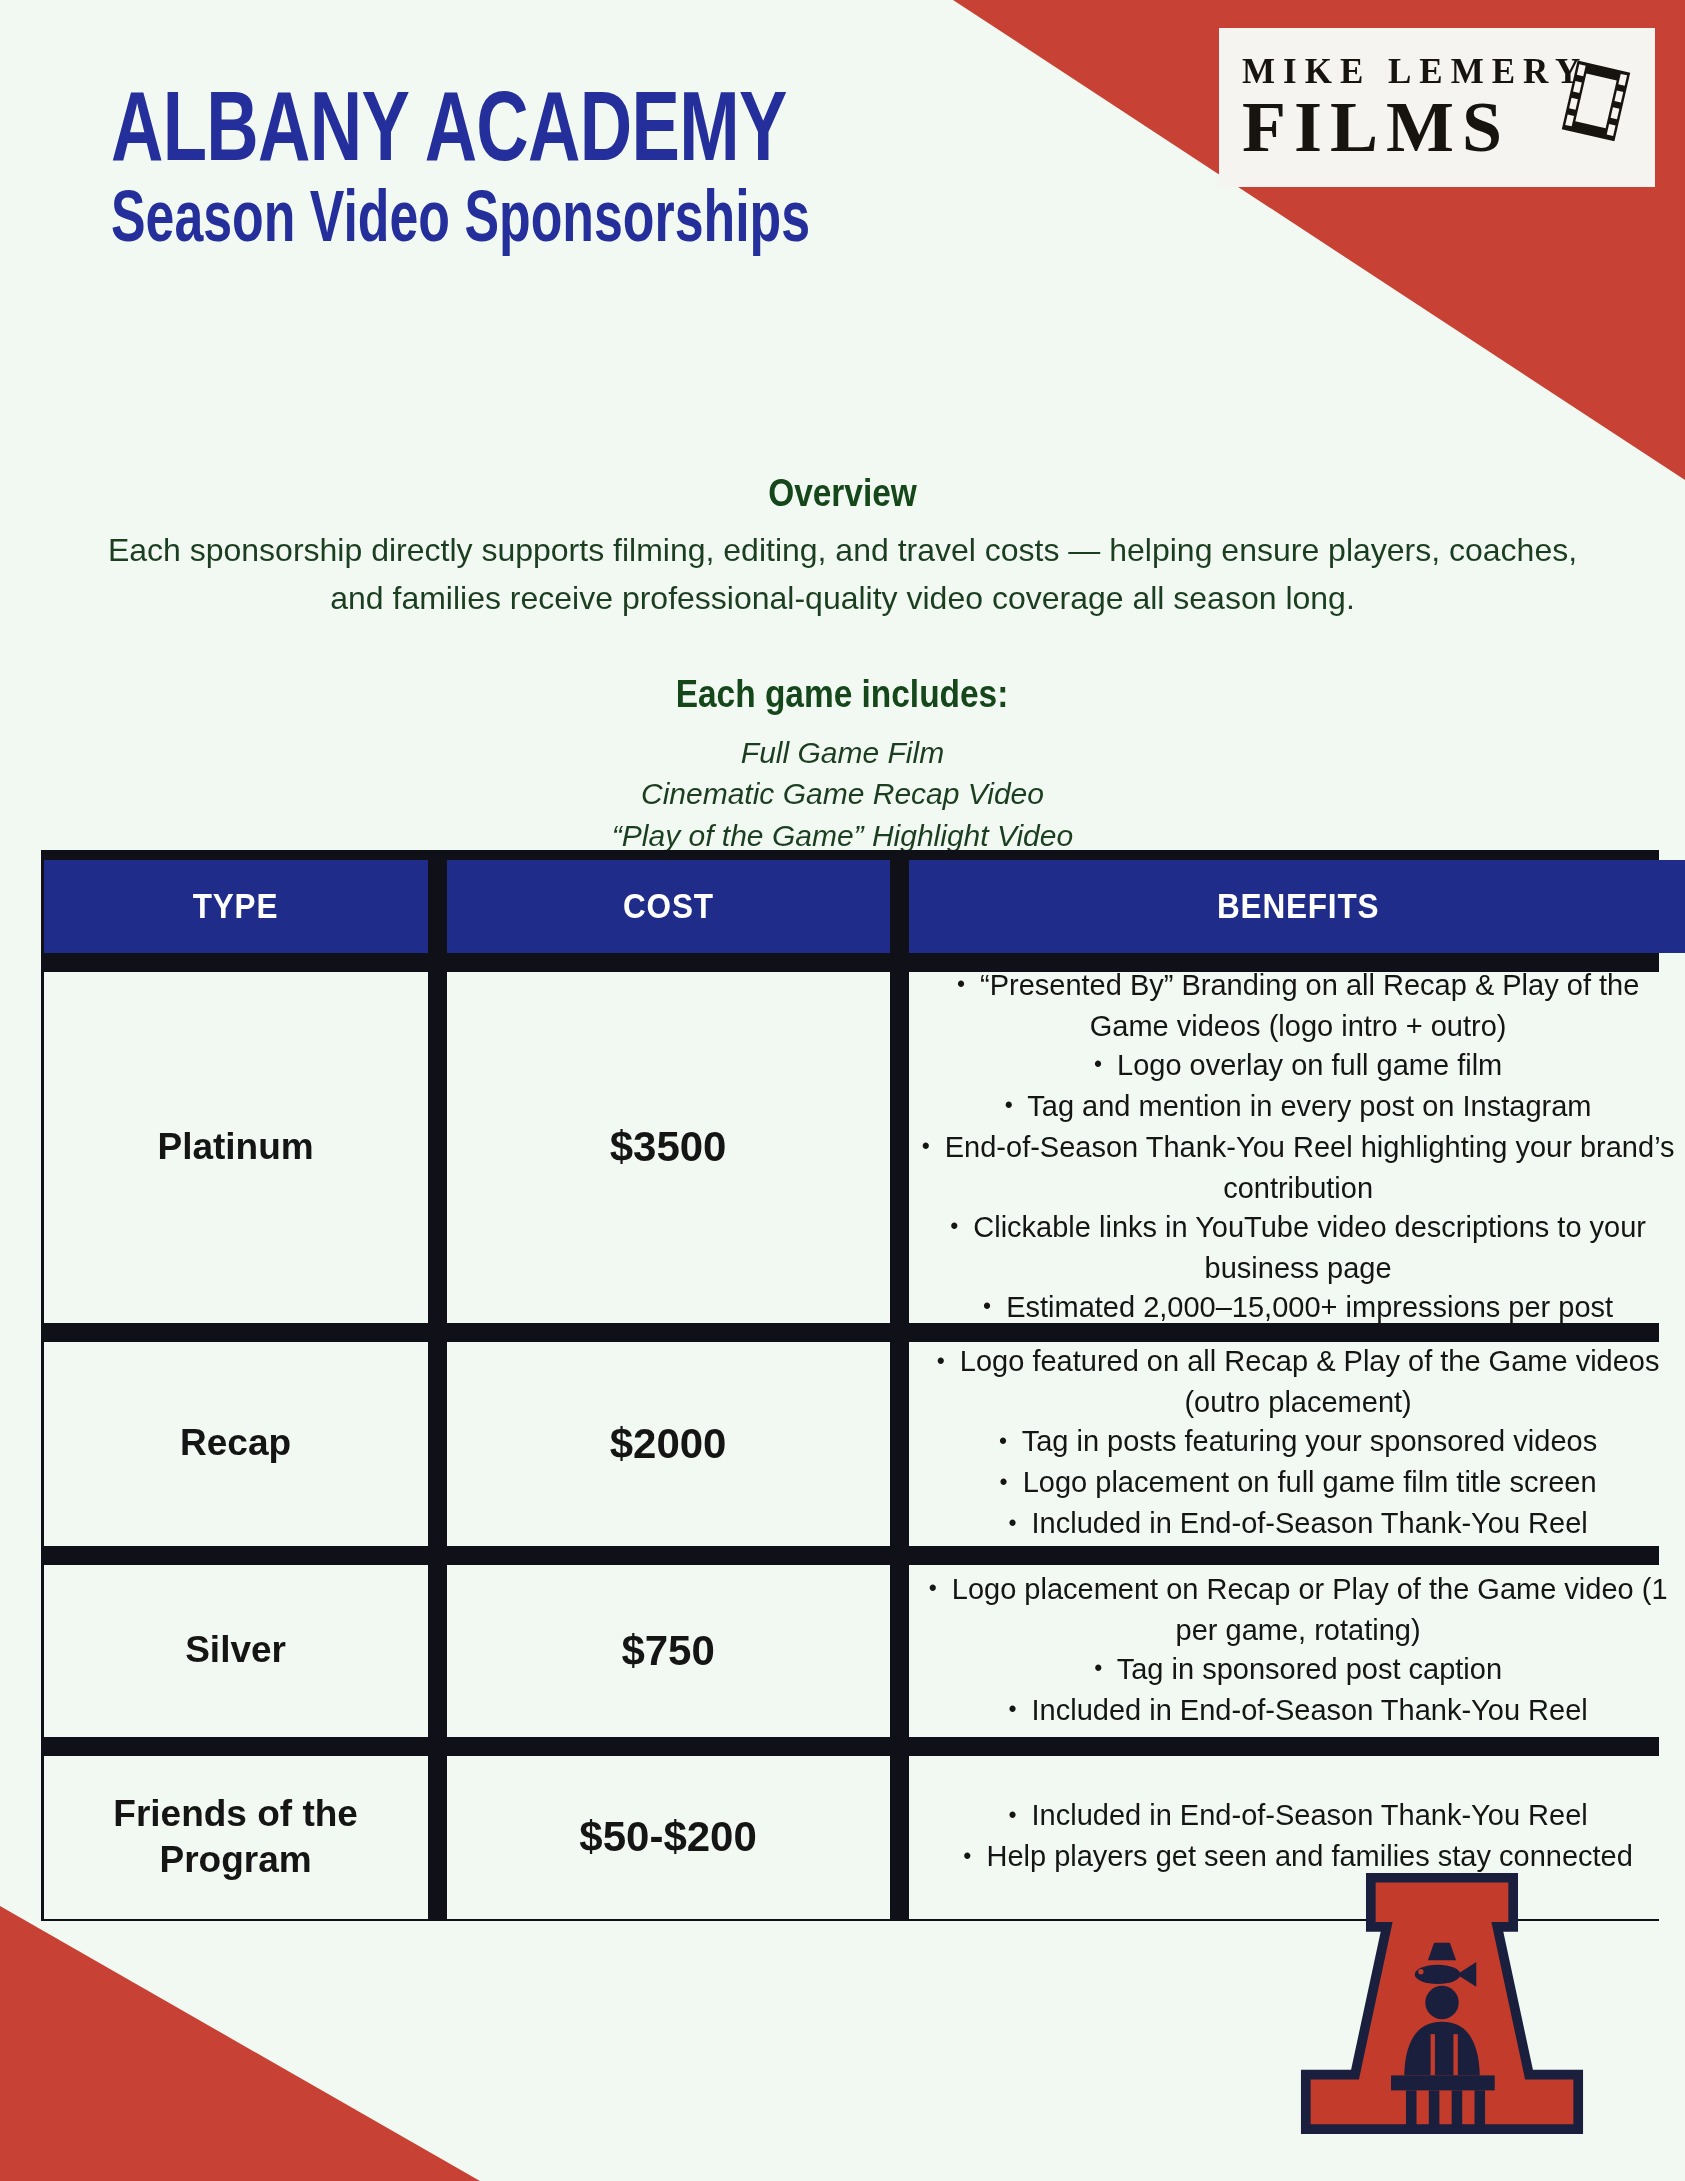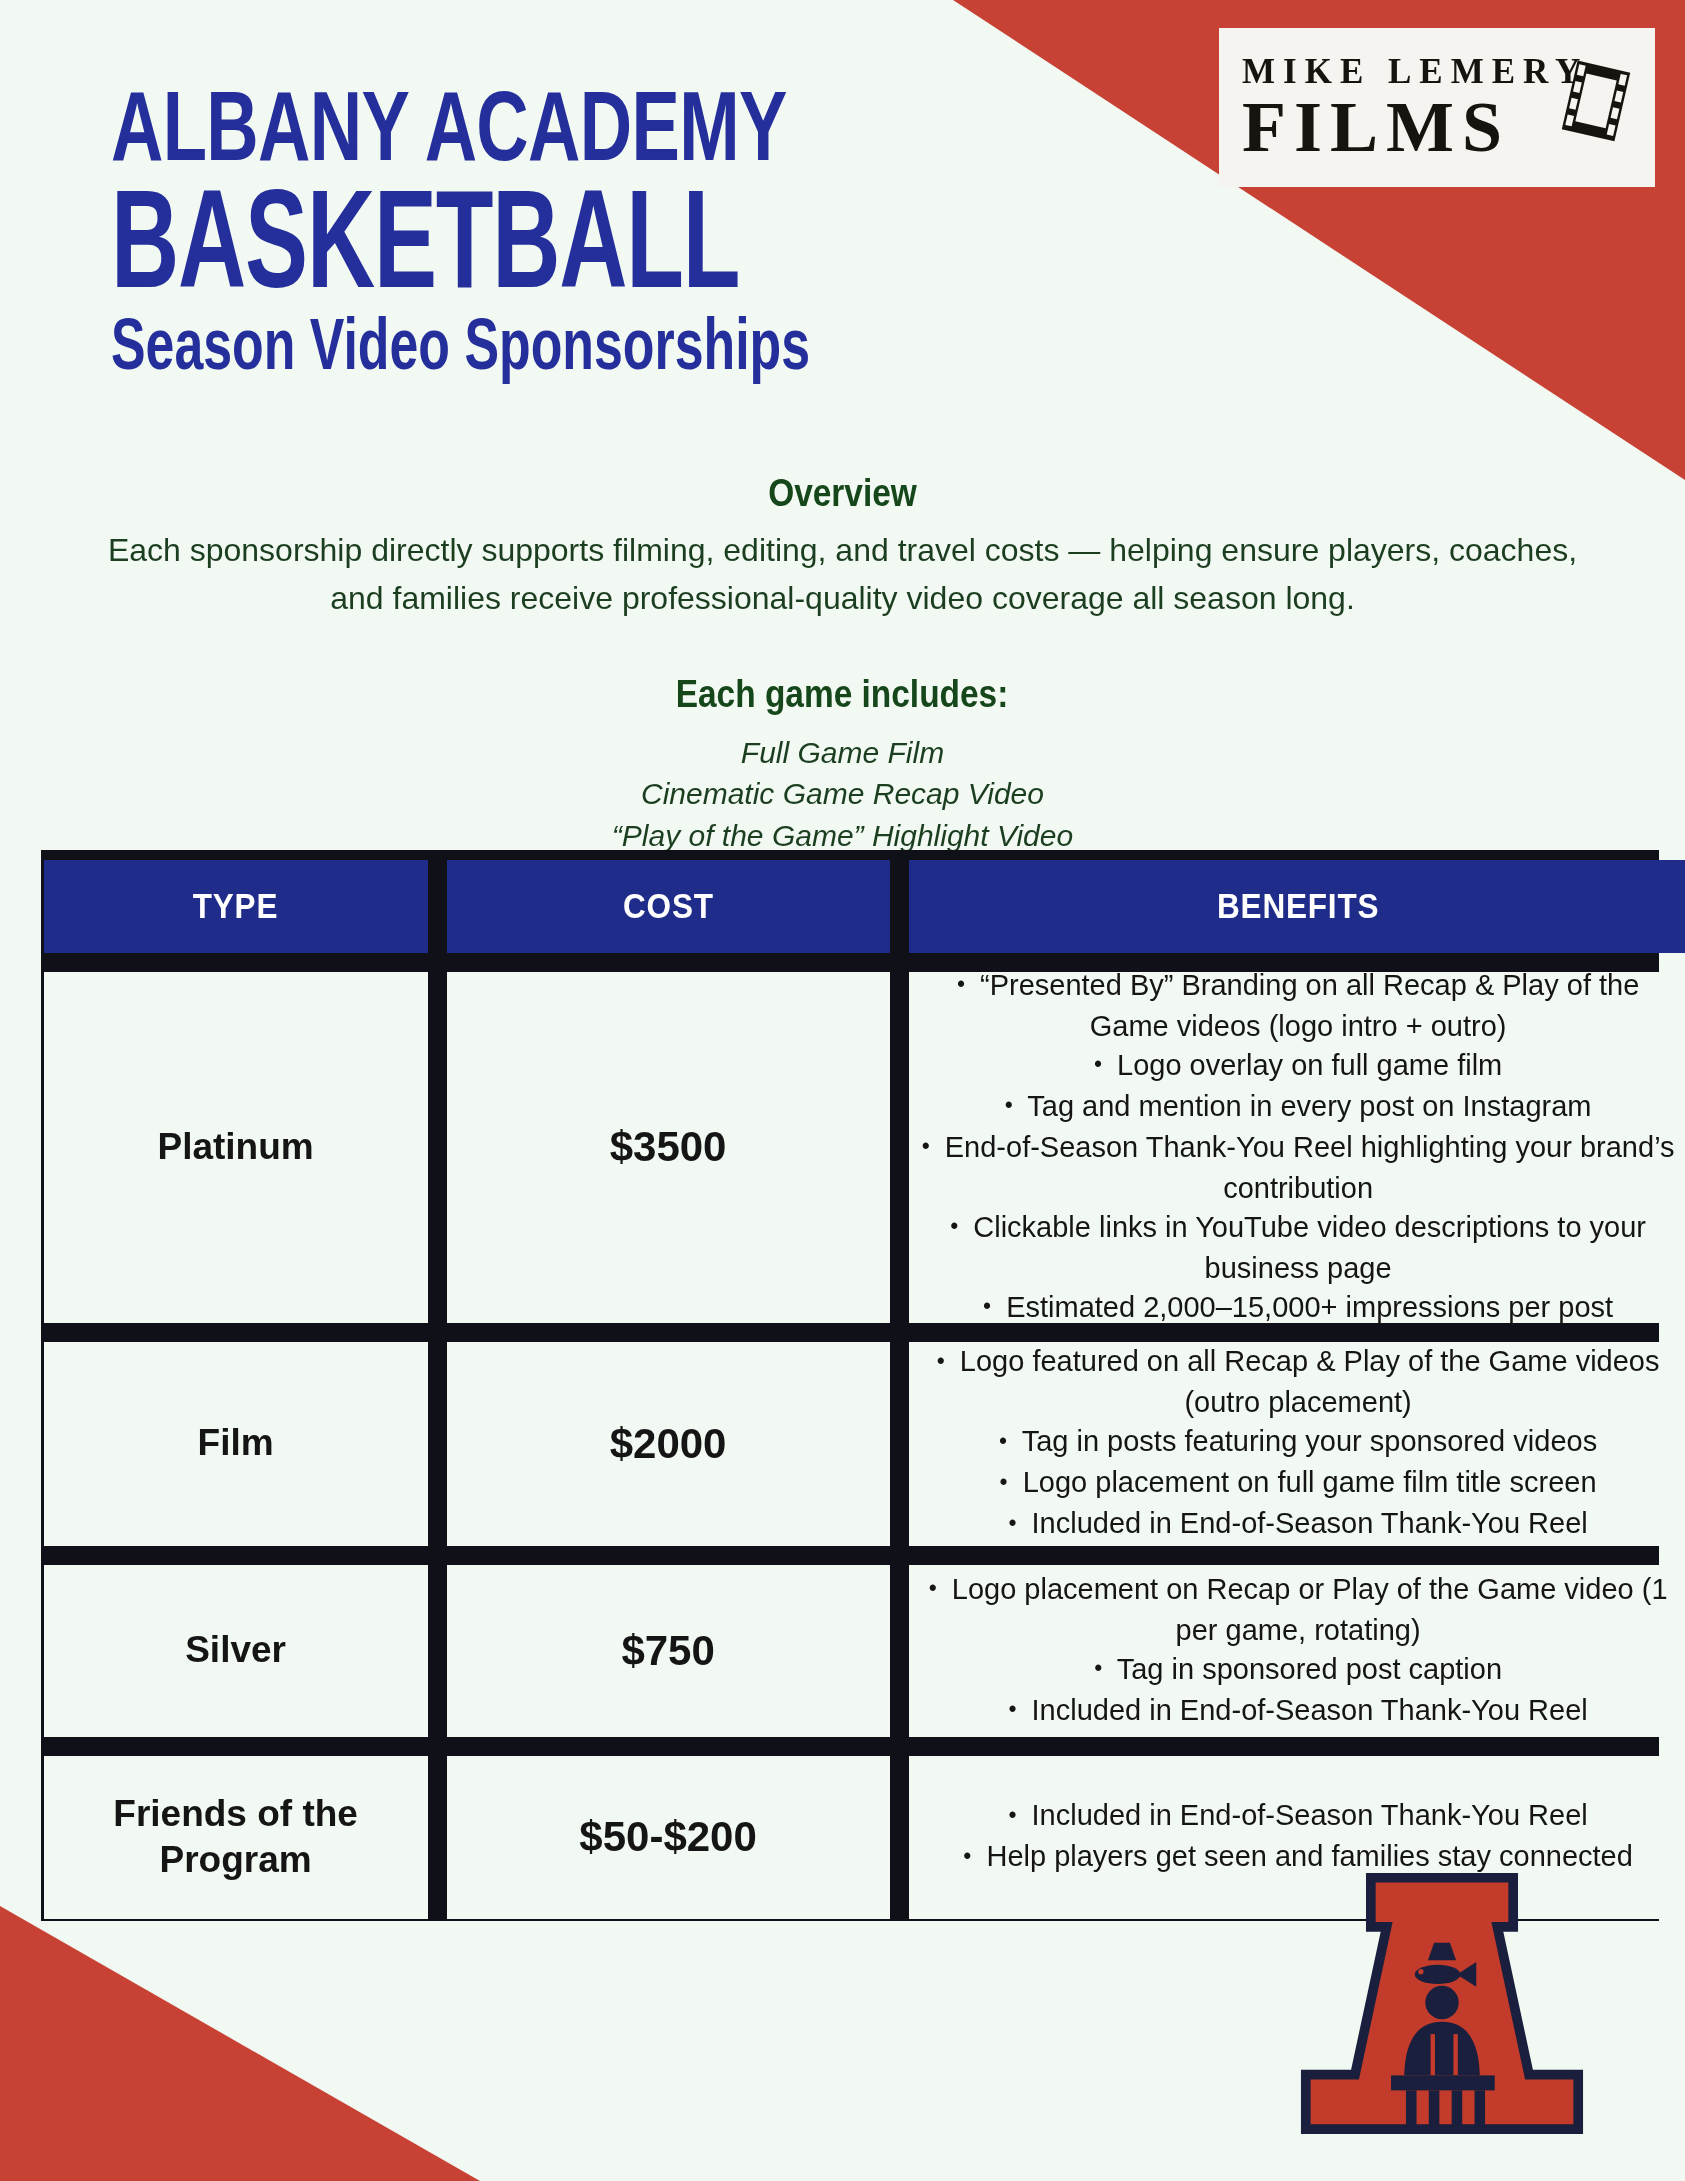--- a/index.html
+++ b/index.html
@@ -86,21 +86,20 @@
         <rect x="77" y="37" width="8" height="13" fill="#F5F4F1"></rect>
         <rect x="77" y="58" width="8" height="13" fill="#F5F4F1"></rect>
         <rect x="77" y="79" width="8" height="13" fill="#F5F4F1"></rect>
       </g>
     </svg>
   </span>
 </div>
 
 <div class="title-block">
   <span class="l1">ALBANY ACADEMY</span>
-  <span class="l2"><span>BASKETBALL</span></span>
   <span class="l3"><span>Season Video Sponsorships</span></span>
 </div>
 
 <div class="overview">
   <div class="ov-heading">
     <span>Overview</span>
   </div>
   <p class="ov-body">Each sponsorship directly supports filming, editing, and travel costs — helping ensure players, coaches, and families receive professional-quality video coverage all season long.</p>
   <div class="inc-heading">
     <span>Each game includes:</span>
@@ -126,21 +125,21 @@
 <div class="cell type-cell">Platinum</div>
     <div class="cell cost-cell">$3500</div>
     <div class="cell benefits-cell">
       <div class="b-line"><span class="dot">•</span> “Presented By” Branding on all Recap &amp; Play of the Game videos (logo intro + outro)</div>
       <div class="b-line"><span class="dot">•</span> Logo overlay on full game film</div>
       <div class="b-line"><span class="dot">•</span> Tag and mention in every post on Instagram</div>
       <div class="b-line"><span class="dot">•</span> End-of-Season Thank-You Reel highlighting your brand’s contribution</div>
       <div class="b-line"><span class="dot">•</span> Clickable links in YouTube video descriptions to your business page</div>
       <div class="b-line"><span class="dot">•</span> Estimated 2,000–15,000+ impressions per post</div>
     </div>
-    <div class="cell type-cell">Film</div>
+    <div class="cell type-cell">Recap</div>
     <div class="cell cost-cell">$2000</div>
     <div class="cell benefits-cell">
       <div class="b-line"><span class="dot">•</span> Logo featured on all Recap &amp; Play of the Game videos (outro placement)</div>
       <div class="b-line"><span class="dot">•</span> Tag in posts featuring your sponsored videos</div>
       <div class="b-line"><span class="dot">•</span> Logo placement on full game film title screen</div>
       <div class="b-line"><span class="dot">•</span> Included in End-of-Season Thank-You Reel</div>
     </div>
     <div class="cell type-cell">Silver</div>
     <div class="cell cost-cell">$750</div>
     <div class="cell benefits-cell">

